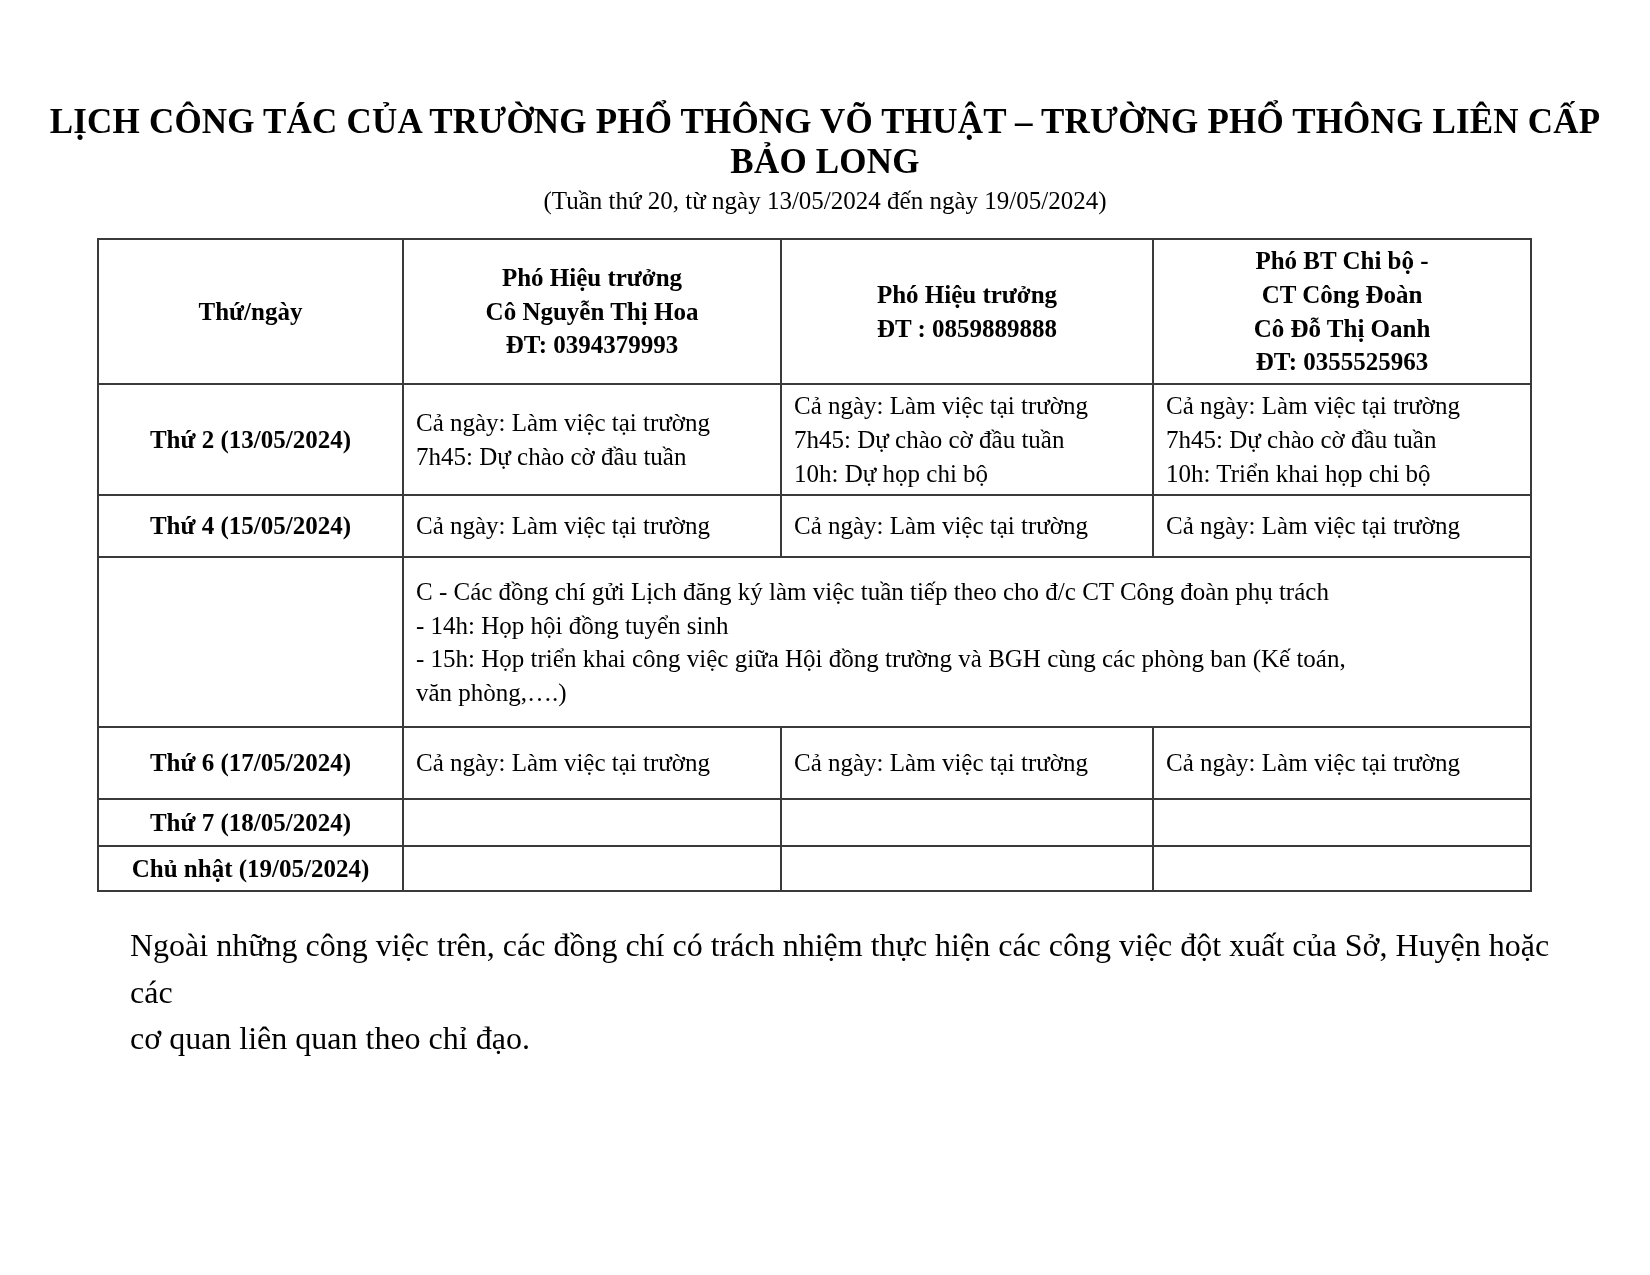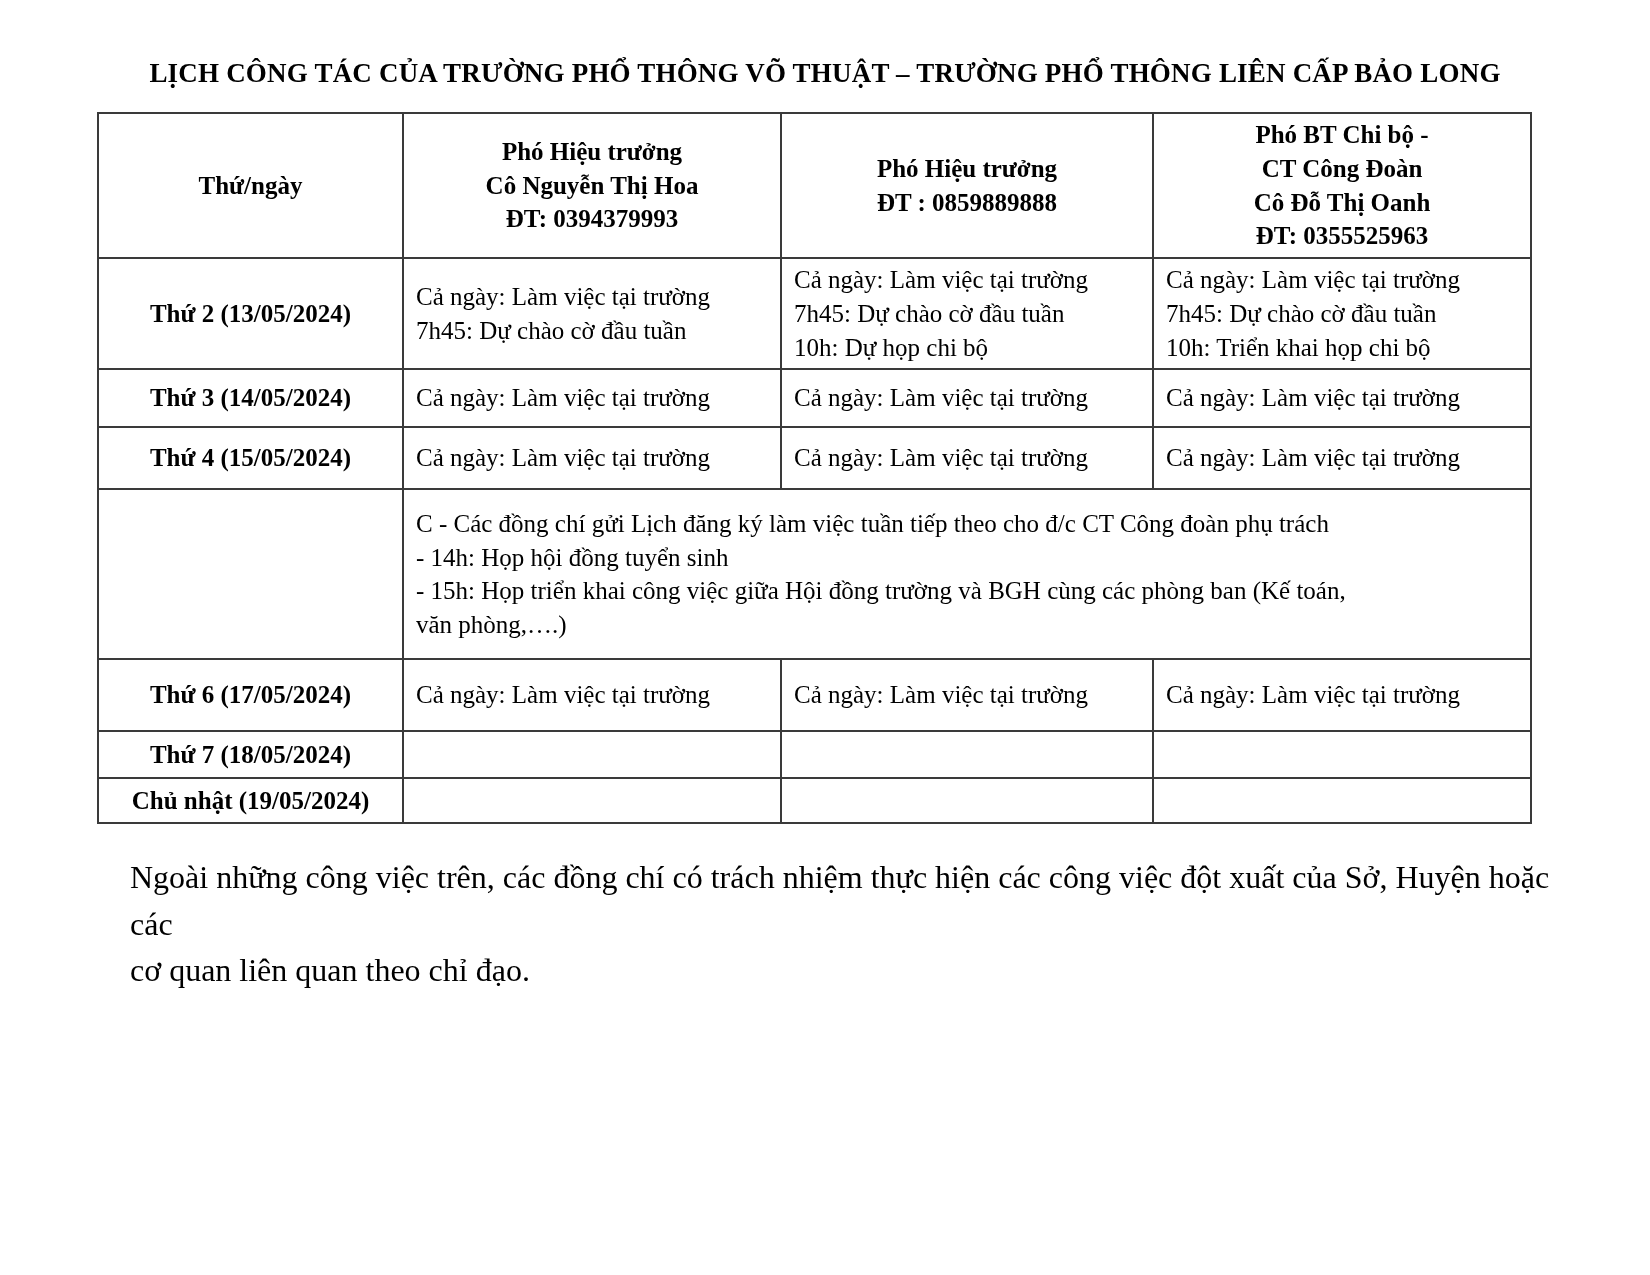--- a/index.html
+++ b/index.html
@@ -4,23 +4,23 @@
 <style>
   html, body { margin: 0; padding: 0; background: #ffffff; }
   body {
     width: 1650px; height: 1275px;
     font-family: "Liberation Serif", "DejaVu Serif", serif;
     color: #000;
   }
   .page { position: relative; width: 1650px; height: 1275px; overflow: hidden; }
 
   .title {
-    margin: 58px 30px 0 30px;
+    margin: 102px 30px 0 30px;
     text-align: center;
-    font-size: 27px;
+    font-size: 35px;
     font-weight: bold;
     letter-spacing: 0.2px;
   }
   .subtitle {
     margin-top: 5px;
     text-align: center;
     font-size: 25px;
   }
 
   table.schedule {
@@ -68,20 +68,21 @@
     line-height: 1.45;
     white-space: pre-line;
   }
 </style>
 </head>
 <body>
 
 <div class="page">
 
   <div class="title">LỊCH CÔNG TÁC CỦA TRƯỜNG PHỔ THÔNG VÕ THUẬT – TRƯỜNG PHỔ THÔNG LIÊN CẤP BẢO LONG</div>
+  <div class="subtitle">(Tuần thứ 20, từ ngày 13/05/2024 đến ngày 19/05/2024)</div>
 
   <table class="schedule">
     <colgroup>
       <col style="width:305px">
       <col style="width:378px">
       <col style="width:372px">
       <col style="width:378px">
     </colgroup>
 
     <tbody>
@@ -103,26 +104,20 @@
       <td class="cell">Cả ngày: Làm việc tại trường
 7h45: Dự chào cờ đầu tuần</td>
       <td class="cell">Cả ngày: Làm việc tại trường
 7h45: Dự chào cờ đầu tuần
 10h: Dự họp chi bộ</td>
       <td class="cell">Cả ngày: Làm việc tại trường
 7h45: Dự chào cờ đầu tuần
 10h: Triển khai họp chi bộ</td>
     </tr>
 
-    <tr class="r-tue">
-      <td class="day">Thứ 3 (14/05/2024)</td>
-      <td class="cell">Cả ngày: Làm việc tại trường</td>
-      <td class="cell">Cả ngày: Làm việc tại trường</td>
-      <td class="cell">Cả ngày: Làm việc tại trường</td>
-    </tr>
 
     <tr class="r-wed">
       <td class="day">Thứ 4 (15/05/2024)</td>
       <td class="cell">Cả ngày: Làm việc tại trường</td>
       <td class="cell">Cả ngày: Làm việc tại trường</td>
       <td class="cell">Cả ngày: Làm việc tại trường</td>
     </tr>
 
 
     <tr class="r-merged">

